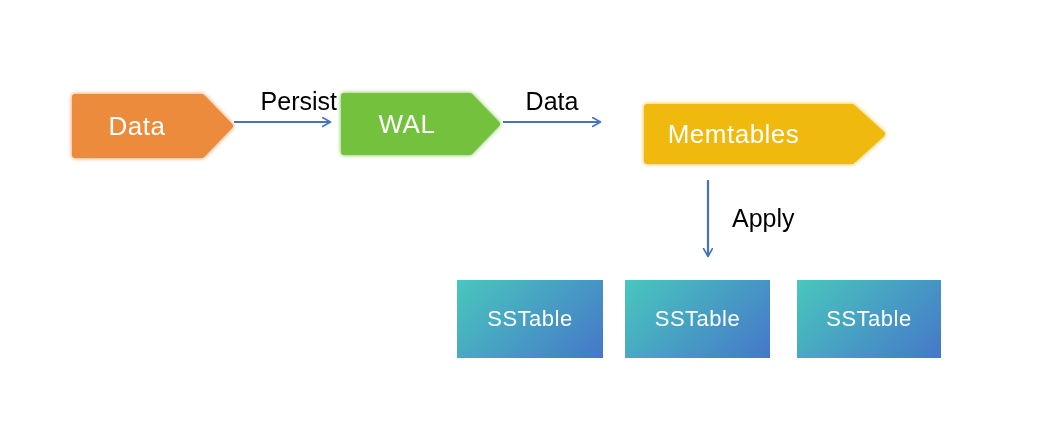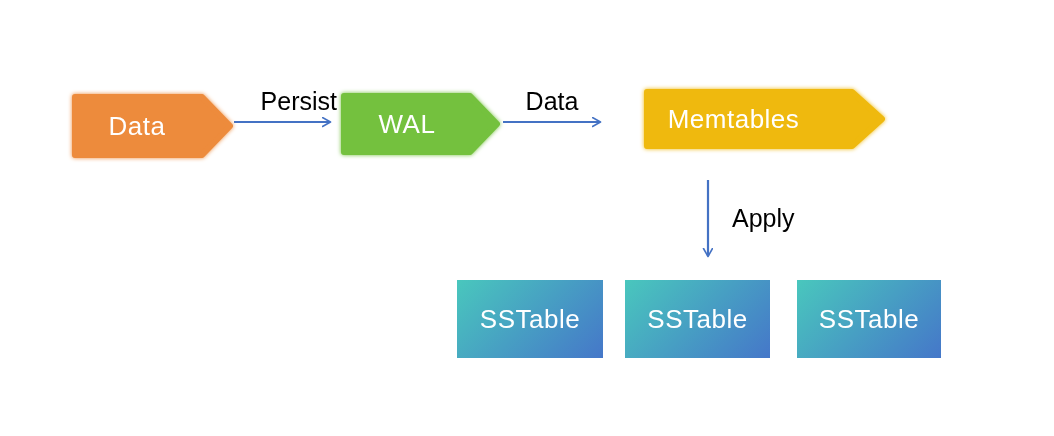--- a/index.html
+++ b/index.html
@@ -55,33 +55,33 @@
     font-size: 26px;
     letter-spacing: 0.5px;
   }
   .label-data      { right: 31px; }
   .label-wal       { right: 27px; }
   .label-memtables { right: 30px; }
 
   
   .node-data      { left: 72px;  top: 94px; width: 161px; height: 64px; }
   .node-wal       { left: 341px; top: 93px; width: 159px; height: 62px; }
-  .node-memtables { left: 612px; top: 89px; width: 241px; height: 60px; padding-left: 32px; }
+  .node-memtables { left: 612px; top: 104px; width: 241px; height: 60px; padding-left: 32px; }
 
   
   .ss-box {
     position: absolute;
     top: 280px;
     height: 78px;
     background: linear-gradient(135deg, var(--sstable-top, #49C7BD) 0%, var(--sstable-bottom, #4577C9) 100%);
     display: flex;
     align-items: center;
     justify-content: center;
     color: var(--node-label, #ffffff);
-    font-size: 26px;
+    font-size: 22px;
     letter-spacing: 0.5px;
   }
   .ss-1 { left: 457px; width: 146px; }
   .ss-2 { left: 625px; width: 145px; }
   .ss-3 { left: 797px; width: 144px; }
 
   
   .edge-label {
     position: absolute;
     color: var(--edge-label, #000000);

